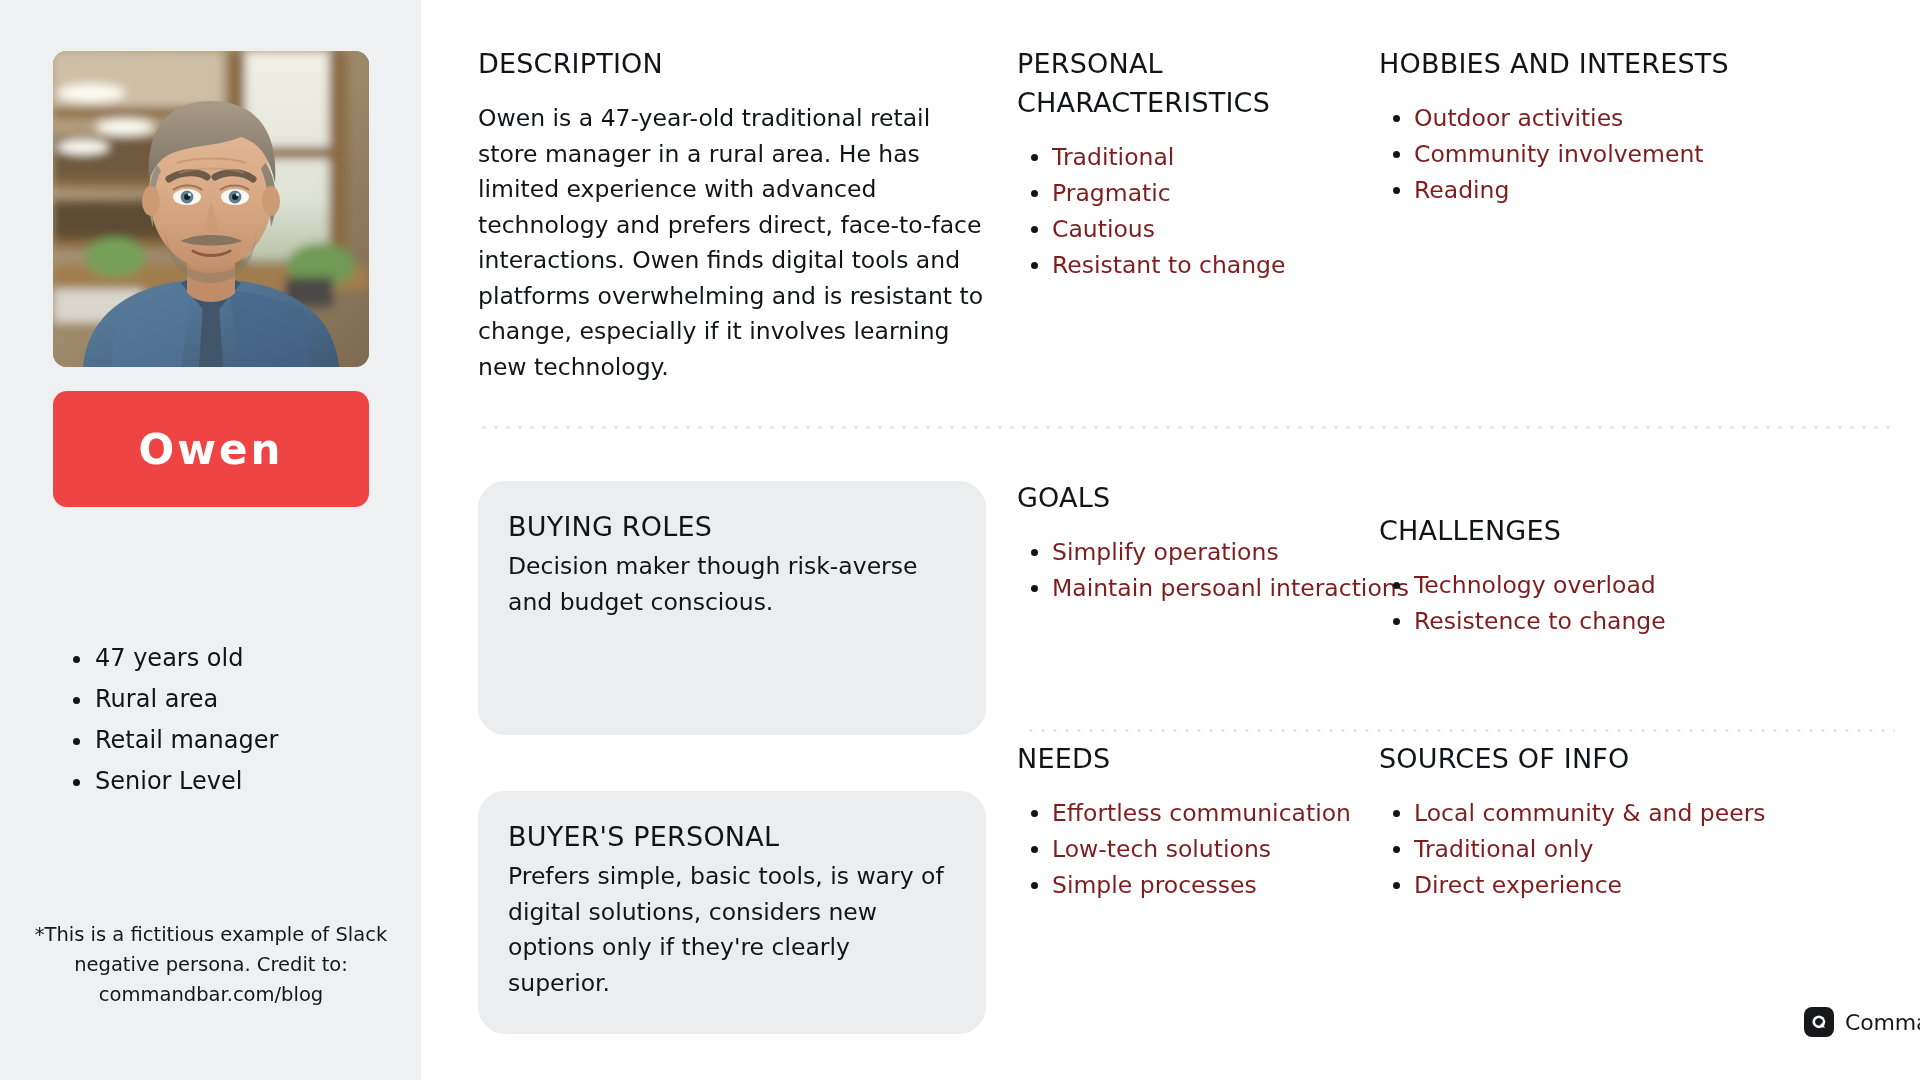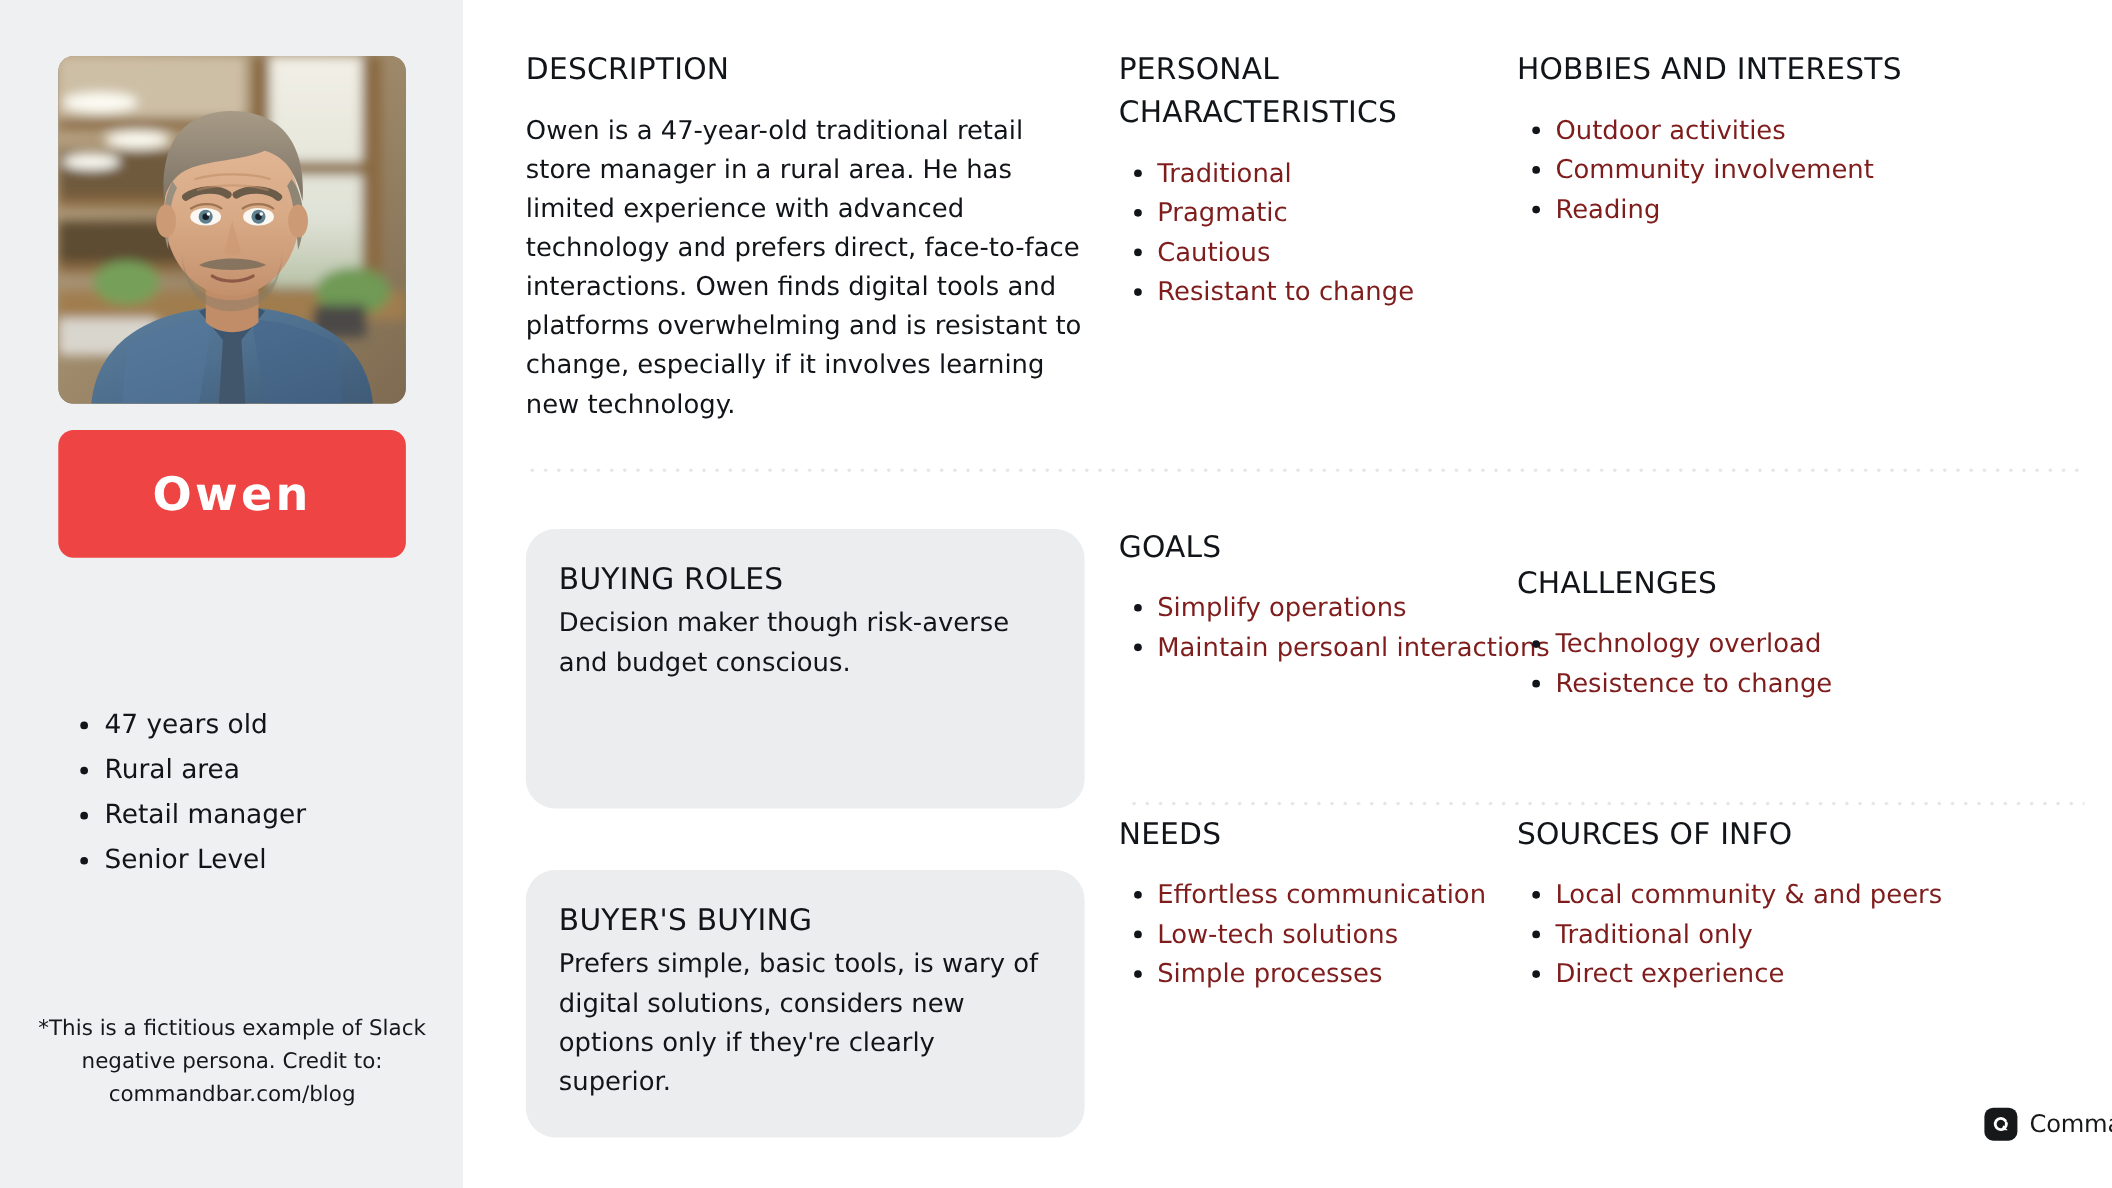--- a/index.html
+++ b/index.html
@@ -344,21 +344,21 @@
       <div class="sec-title">CHALLENGES</div>
       <ul class="bullets">
         <li>Technology overload</li>
         <li>Resistence to change</li>
       </ul>
     </div>
 
     <div class="divider" style="left:604px; top:729px; width:870px;"></div>
 
     <div class="card" style="left:57px; top:791px; width:508px; height:243px;">
-      <div class="sec-title">BUYER'S BUYING</div>
+      <div class="sec-title">BUYER'S PERSONAL</div>
       <div class="card-text">Prefers simple, basic tools, is wary of digital solutions, considers new options only if they're clearly superior.</div>
     </div>
 
     <div class="col" style="left:596px; top:739px; width:420px;">
       <div class="sec-title">NEEDS</div>
       <ul class="bullets">
         <li>Effortless communication</li>
         <li>Low-tech solutions</li>
         <li>Simple processes</li>
       </ul>

